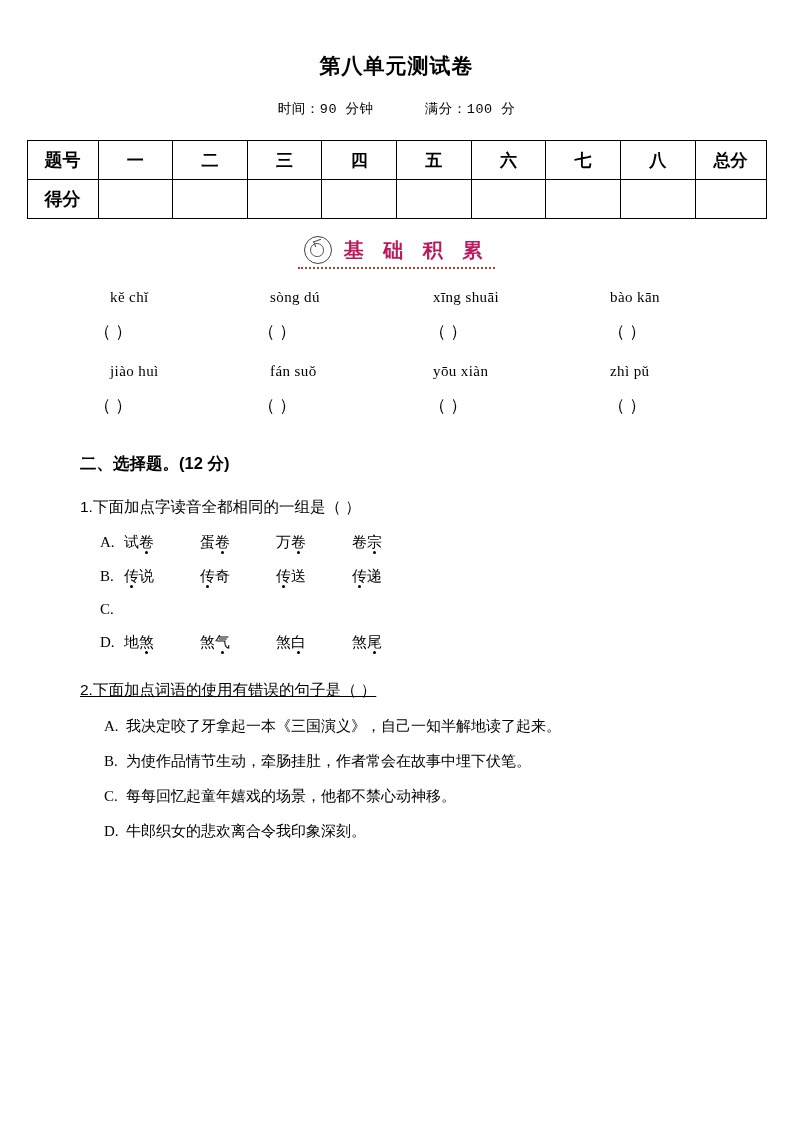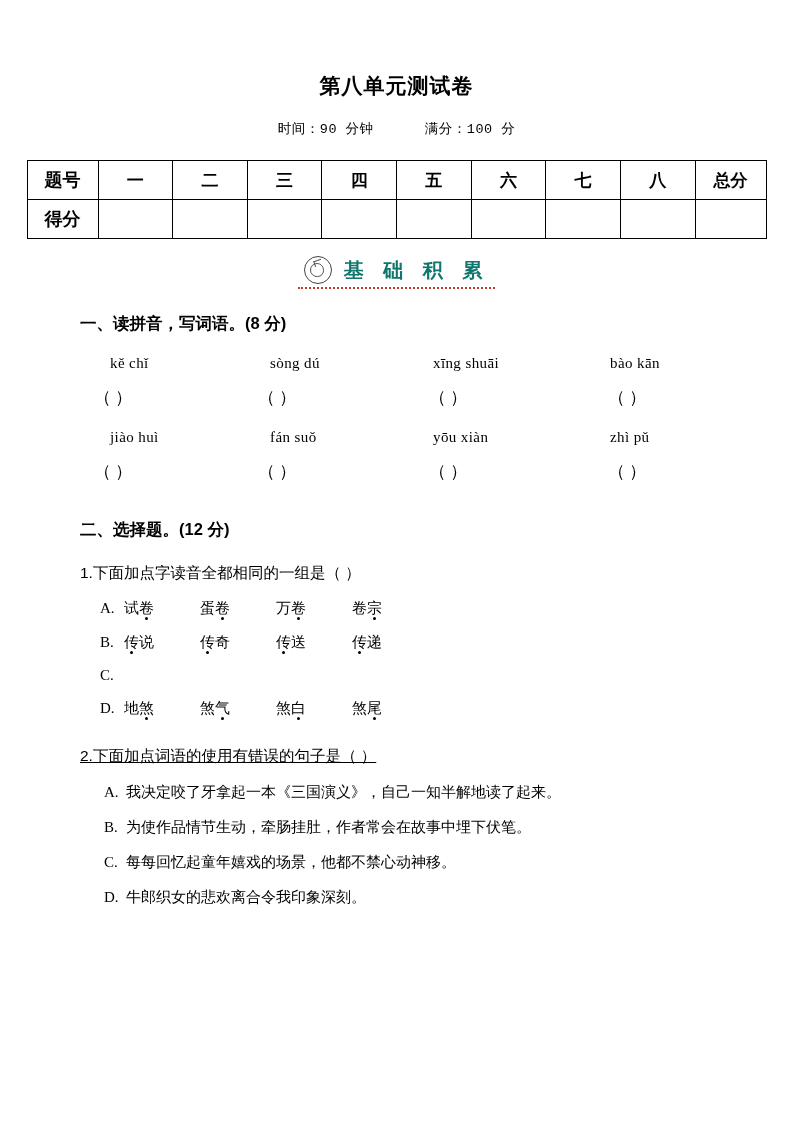--- a/index.html
+++ b/index.html
@@ -21,21 +21,21 @@
     width: 793px;
     height: 1122px;
     padding: 0;
   }
   .title {
     text-align: center;
     font-family: "Liberation Sans", sans-serif;
     font-weight: bold;
     font-size: 21px;
     letter-spacing: 1px;
-    margin-top: 72px;
+    margin-top: 52px;
   }
   .subtitle {
     text-align: center;
     font-family: Liberation Mono, monospace;
     font-size: 13.5px;
     margin-top: 20px;
     letter-spacing: 0.5px;
   }
   .subtitle .gap {
     display: inline-block;
@@ -100,21 +100,21 @@
     width: 7px; height: 5px;
     border-left: 1.4px solid #555;
     border-top: 1.4px solid #555;
     transform: rotate(-20deg);
   }
   .banner-text {
     font-family: "Liberation Sans", sans-serif;
     font-size: 20px;
     font-weight: bold;
     letter-spacing: 7px;
-    color: #0f766e;
+    color: #be185d;
   }
   .q-heading {
     font-family: "Liberation Sans", sans-serif;
     font-weight: bold;
     font-size: 16.5px;
     margin: 24px 0 0 80px;
   }
   .pinyin-row {
     margin: 20px 0 0 80px;
     font-family: "Liberation Serif", serif;
@@ -236,21 +236,20 @@
   </tbody>
     </table>
 
   <div class="section-banner">
     <div class="banner-inner">
       <span class="banner-icon"></span>
       <span class="banner-text">基 础 积 累</span>
     </div>
   </div>
 
-  <div class="q-heading">一、读拼音，写词语。(8 分)</div>
 
   <div class="pinyin-row">
     <span class="pinyin-1">kě chǐ</span>
     <span class="pinyin-2">sòng dú</span>
     <span class="pinyin-3">xīng shuāi</span>
     <span class="pinyin-4">bào kān</span>
   </div>
 
   <div class="paren-row">
     <span class="paren-1">（              ）</span>

